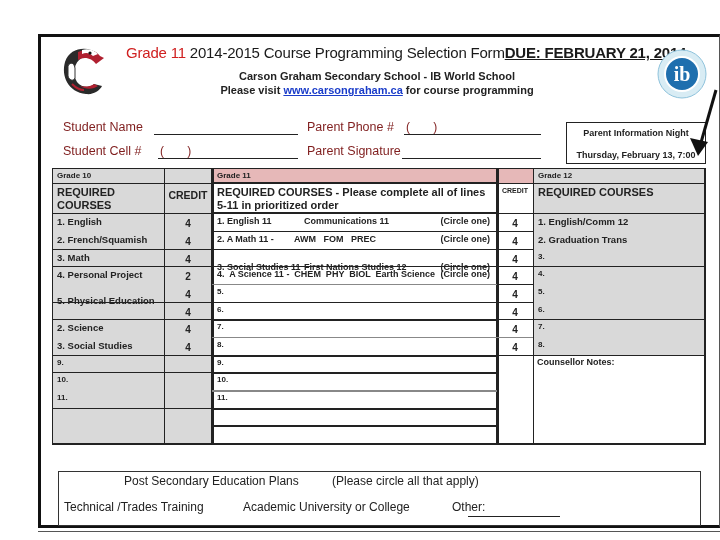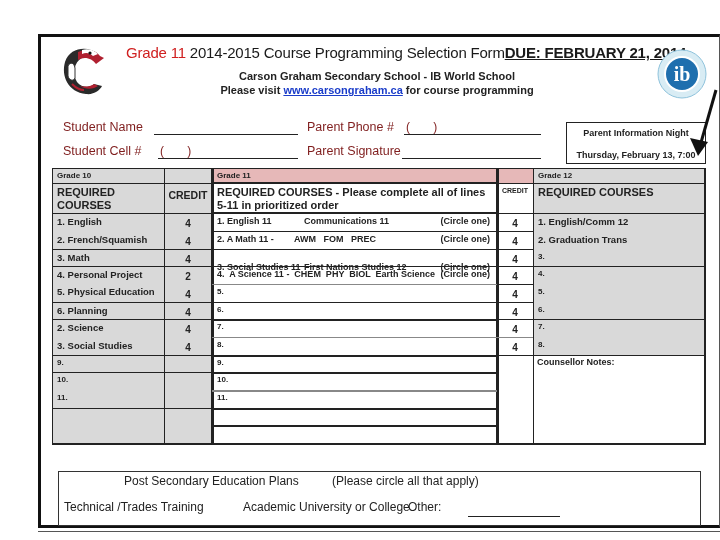--- a/index.html
+++ b/index.html
@@ -142,23 +142,22 @@
   <div class="cell hdr-big" style="left:481px;top:15px;width:173px;height:30px;">REQUIRED COURSES</div>
 
   <div class="cell course" style="left:0;top:45px;width:112px;height:18px;">1.  English</div>
   <div class="cell cr" style="left:112px;top:45px;width:48px;height:18px;">4</div>
   <div class="cell course" style="left:0;top:63px;width:112px;height:18px;">2.  French/Squamish</div>
   <div class="cell cr" style="left:112px;top:63px;width:48px;height:18px;">4</div>
   <div class="cell course" style="left:0;top:81px;width:112px;height:17px;">3.  Math</div>
   <div class="cell cr" style="left:112px;top:81px;width:48px;height:17px;">4</div>
   <div class="cell course" style="left:0;top:98px;width:112px;height:18px;">4.  Personal Project</div>
   <div class="cell cr" style="left:112px;top:98px;width:48px;height:18px;">2</div>
-  <div class="cell course" style="left:0;top:115px;width:112px;height:18px;">5.  Physical Education</div>
+  <div class="cell course" style="left:0;top:124px;width:112px;height:18px;">5.  Physical Education</div>
   <div class="cell cr" style="left:112px;top:116px;width:48px;height:18px;">4</div>
-  <div class="cell course" style="left:0;top:134px;width:112px;height:17px;">6.  Planning</div>
   <div class="cell cr" style="left:112px;top:134px;width:48px;height:17px;">4</div>
   <div class="cell course" style="left:0;top:151px;width:112px;height:18px;">2.  Science</div>
   <div class="cell cr" style="left:112px;top:151px;width:48px;height:18px;">4</div>
   <div class="cell course" style="left:0;top:169px;width:112px;height:18px;">3.  Social Studies</div>
   <div class="cell cr" style="left:112px;top:169px;width:48px;height:18px;">4</div>
   <div class="cell num" style="left:0;top:187px;width:112px;height:17px;">9.</div>
   <div class="cell num" style="left:0;top:204px;width:112px;height:18px;">10.</div>
   <div class="cell num" style="left:0;top:222px;width:112px;height:18px;">11.</div>
 
   <div class="cell g11" style="left:160px;top:45px;width:285px;height:18px;">
@@ -262,14 +261,14 @@
   <div class="hline" style="left:481px;top:45px;width:173px;"></div>
   <div class="hline" style="left:481px;top:98px;width:173px;"></div>
   <div class="hline" style="left:481px;top:151px;width:173px;"></div>
 </div>
 
 <div class="post-box"></div>
 <div class="post-text" style="left:124px;top:474px;">Post Secondary Education Plans</div>
 <div class="post-text" style="left:332px;top:474px;">(Please circle all that apply)</div>
 <div class="post-text" style="left:64px;top:500px;">Technical /Trades Training</div>
 <div class="post-text" style="left:243px;top:500px;">Academic University or College</div>
-<div class="post-text" style="left:408px;top:500px;">Other:</div>
+<div class="post-text" style="left:452px;top:500px;">Other:</div>
 <div class="other-line"></div>
 
 </body></html>

